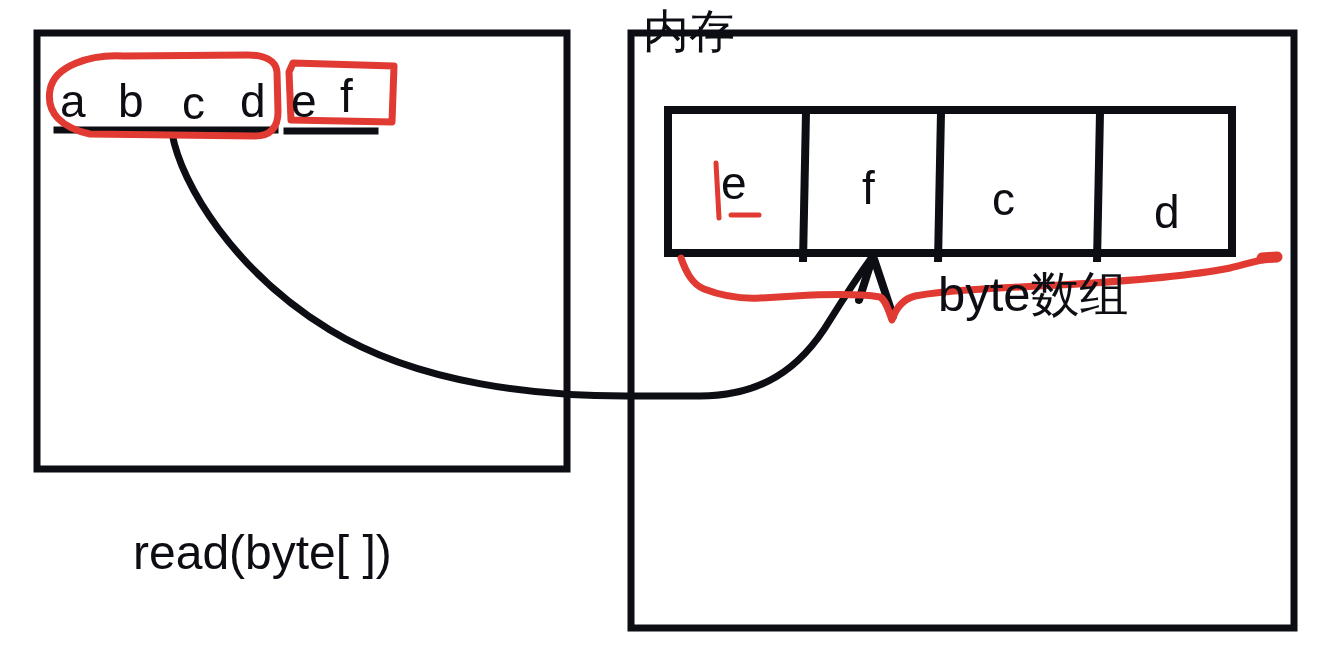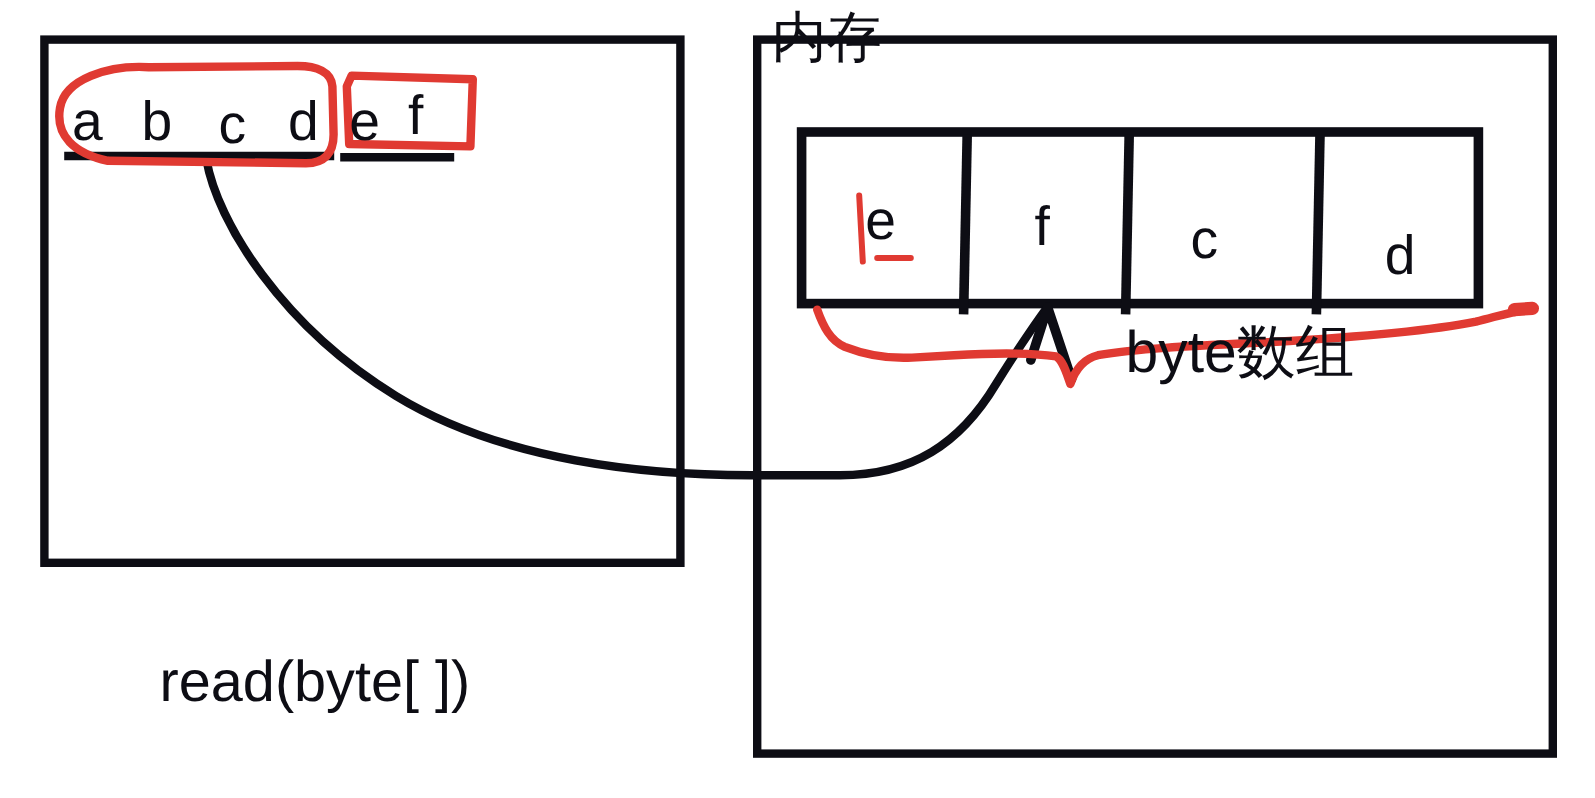--- a/index.html
+++ b/index.html
@@ -98,21 +98,21 @@
 
   </svg>
 
   <span class="txt letter-src" style="left:60px;  top:78px;">a</span>
   <span class="txt letter-src" style="left:118px; top:78px;">b</span>
   <span class="txt letter-src" style="left:182px; top:80px;">c</span>
   <span class="txt letter-src" style="left:240px; top:78px;">d</span>
   <span class="txt letter-src" style="left:291px; top:78px;">e</span>
   <span class="txt letter-src" style="left:340px; top:73px;">f</span>
 
-  <span class="txt label-read" style="left:133px; top:529px;margin-top:16px;">read(byte[ ])</span>
+  <span class="txt label-read" style="left:133px; top:529px;">read(byte[ ])</span>
 
   <span class="txt label-mem" style="left:643px; top:8px;">内存</span>
 
   <span class="txt letter-cell" style="left:721px; top:160px;">e</span>
   <span class="txt letter-cell" style="left:862px; top:165px;">f</span>
   <span class="txt letter-cell" style="left:992px; top:176px;">c</span>
   <span class="txt letter-cell" style="left:1154px; top:189px;">d</span>
 
   <span class="txt label-byte" style="left:938px; top:270px;">byte数组</span>
 

